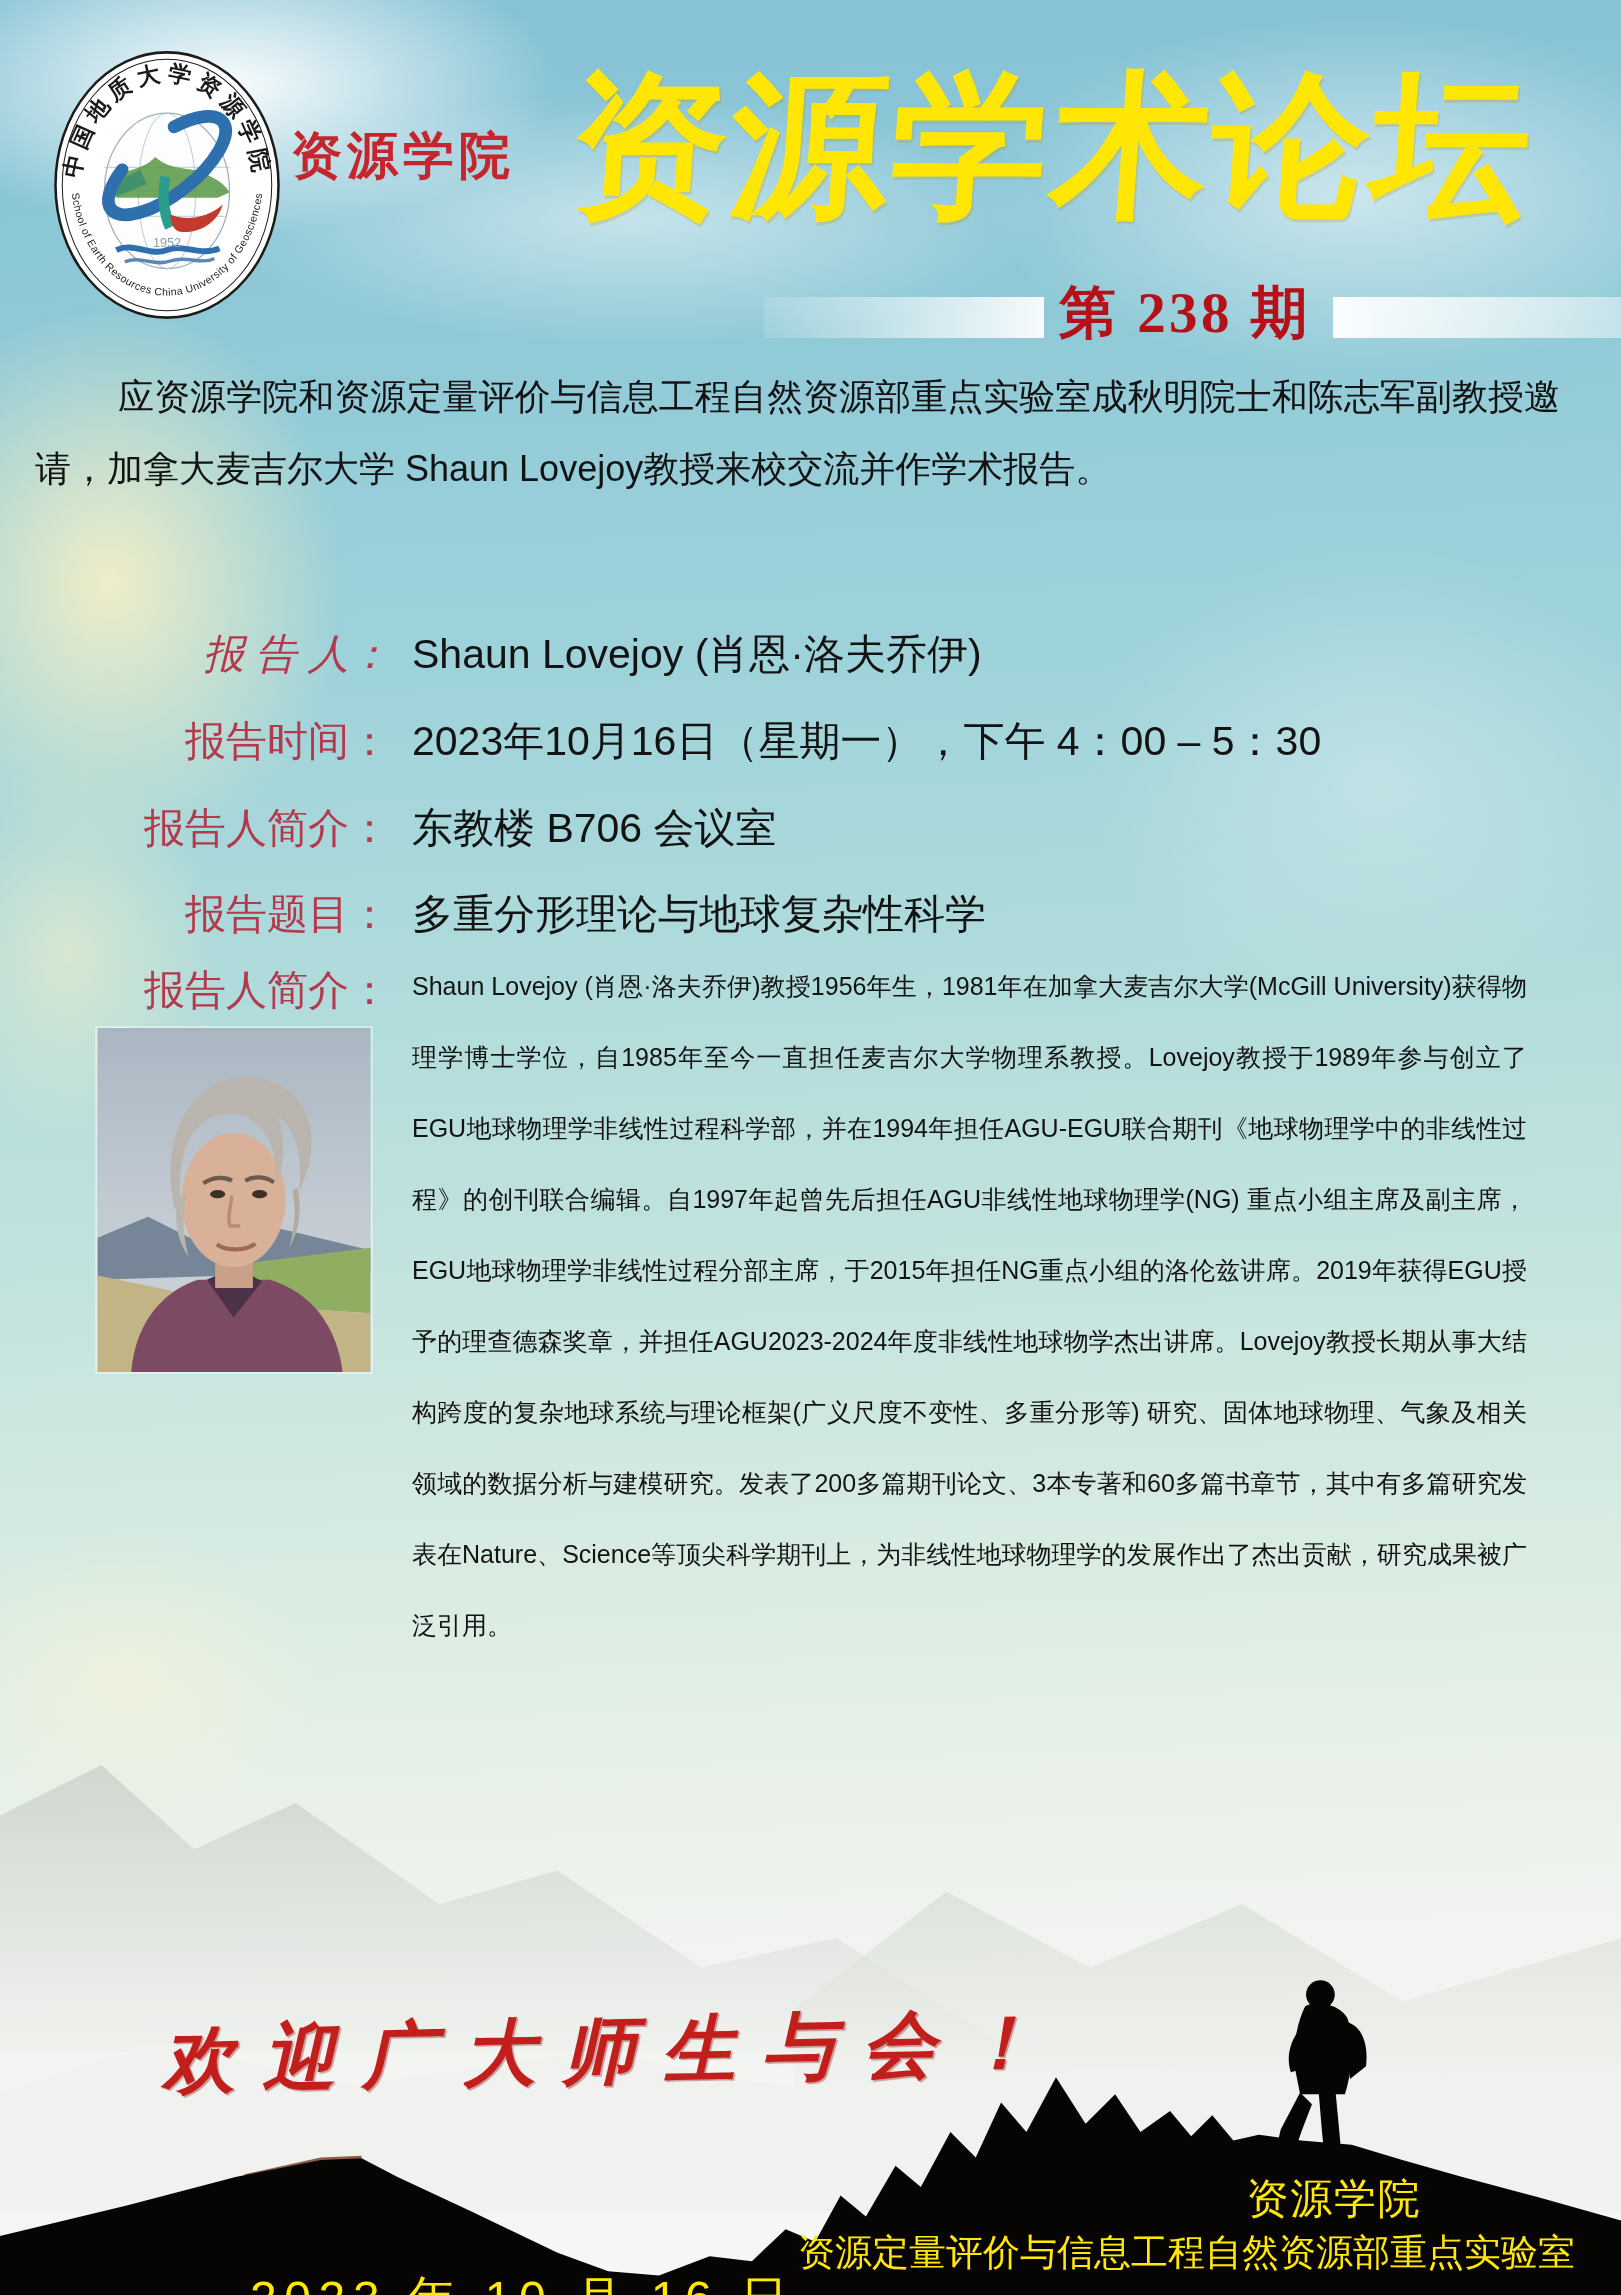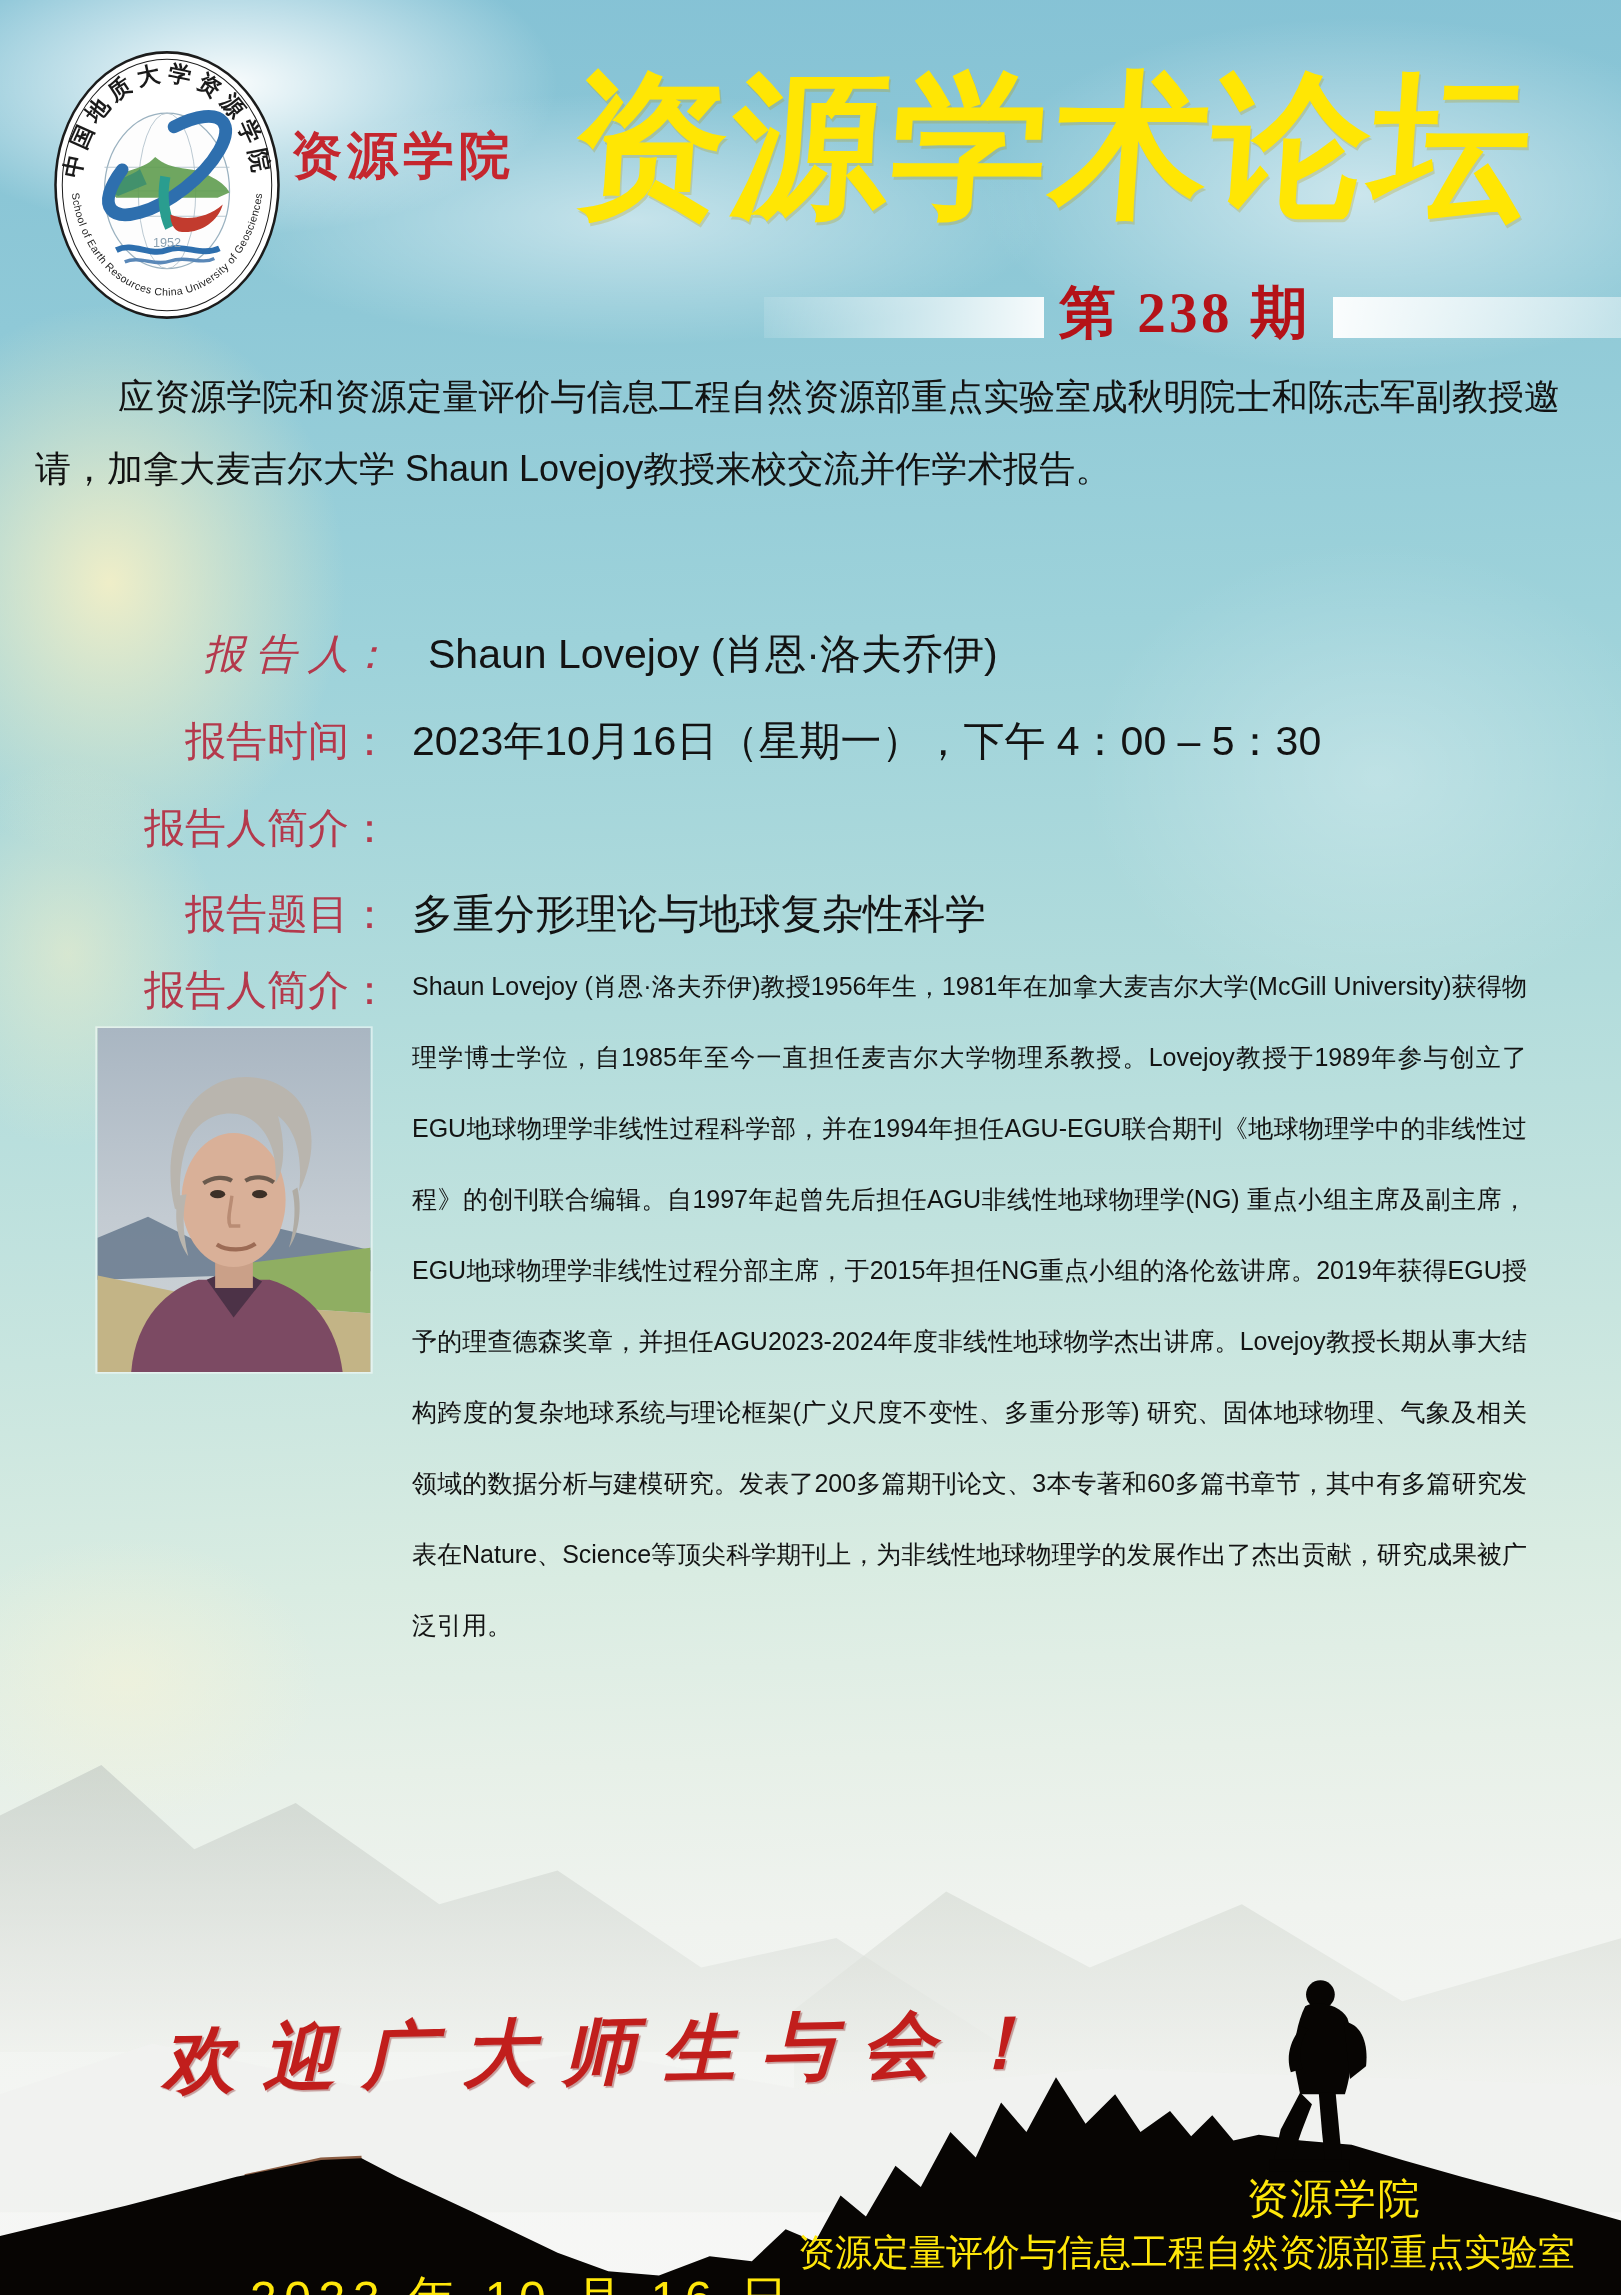--- a/index.html
+++ b/index.html
@@ -112,26 +112,27 @@
 
   <div class="forum-title">资源学术论坛</div>
 
   <div class="issue-bar left"></div>
   <div class="issue-bar right"></div>
   <div class="issue-text">第 238 期</div>
 
   <div class="intro">应资源学院和资源定量评价与信息工程自然资源部重点实验室成秋明院士和陈志军副教授邀请，加拿大麦吉尔大学 Shaun Lovejoy教授来校交流并作学术报告。</div>
 
   <div class="label" style="top:627px;font-style:italic;">报 告 人：</div>
-  <div class="value" style="top:627px;margin-left:16px;">Shaun Lovejoy (肖恩·洛夫乔伊)</div>
+  <div class="value" style="top:627px;">Shaun Lovejoy (肖恩·洛夫乔伊)</div>
 
   <div class="label" style="top:714px;">报告时间：</div>
   <div class="value" style="top:714px;">2023年10月16日（星期一），下午 4：00 – 5：30</div>
 
   <div class="label" style="top:801px;">报告人简介：</div>
+  <div class="value" style="top:801px;">东教楼 B706 会议室</div>
 
   <div class="label" style="top:887px;">报告题目：</div>
   <div class="value bold" style="top:887px;">多重分形理论与地球复杂性科学</div>
 
   <div class="label" style="top:963px;">报告人简介：</div>
   <div class="bio-text">Shaun Lovejoy (肖恩·洛夫乔伊)教授1956年生，1981年在加拿大麦吉尔大学(McGill University)获得物理学博士学位，自1985年至今一直担任麦吉尔大学物理系教授。Lovejoy教授于1989年参与创立了EGU地球物理学非线性过程科学部，并在1994年担任AGU-EGU联合期刊《地球物理学中的非线性过程》的创刊联合编辑。自1997年起曾先后担任AGU非线性地球物理学(NG) 重点小组主席及副主席，EGU地球物理学非线性过程分部主席，于2015年担任NG重点小组的洛伦兹讲席。2019年获得EGU授予的理查德森奖章，并担任AGU2023-2024年度非线性地球物学杰出讲席。Lovejoy教授长期从事大结构跨度的复杂地球系统与理论框架(广义尺度不变性、多重分形等) 研究、固体地球物理、气象及相关领域的数据分析与建模研究。发表了200多篇期刊论文、3本专著和60多篇书章节，其中有多篇研究发表在Nature、Science等顶尖科学期刊上，为非线性地球物理学的发展作出了杰出贡献，研究成果被广泛引用。</div>
 
   <svg class="portrait" viewBox="0 0 325 410">
     <defs>
       <linearGradient id="pSky" x1="0" y1="0" x2="0" y2="1">

